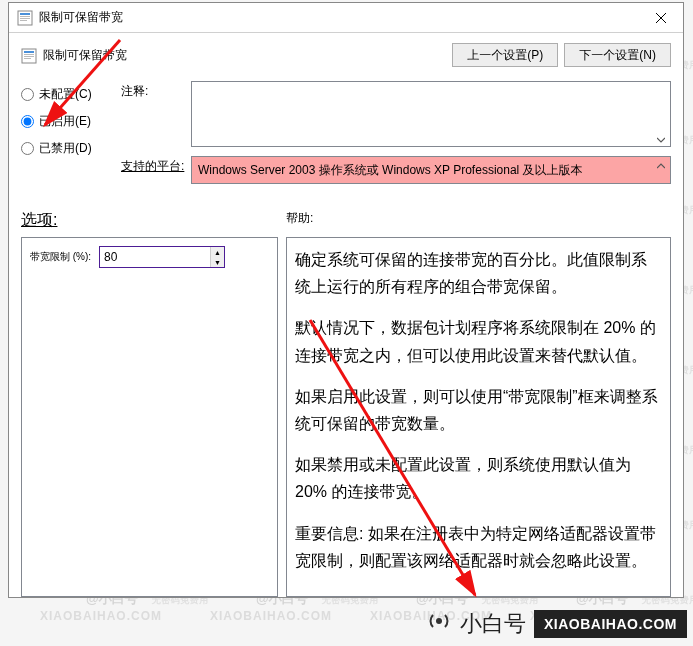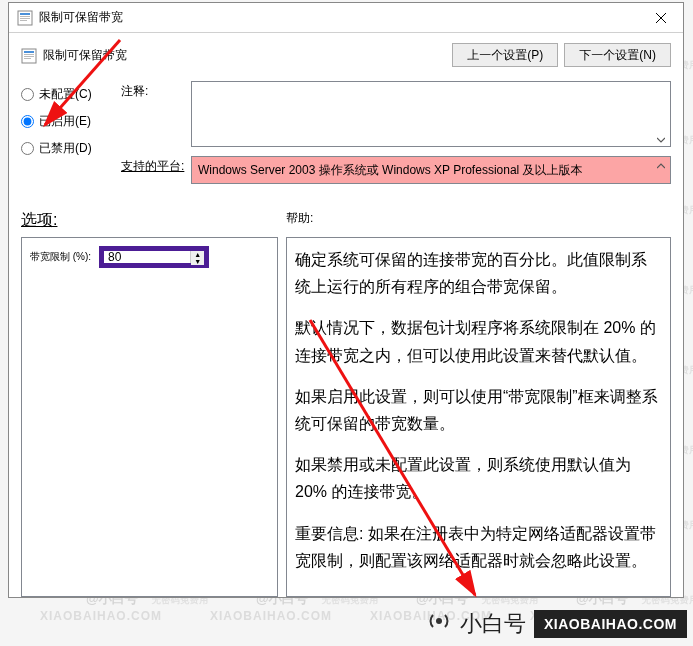--- a/index.html
+++ b/index.html
@@ -43,21 +43,21 @@
 .row-labels .l1 { width: 265px; font-size: 16px; text-decoration: underline; }
 .row-labels .l2 { font-size: 12px; }
 
 .row-panels { display: flex; flex: 1; gap: 8px; }
 .panel { border: 1px solid #828790; background: #fff; padding: 8px; }
 .panel-left { width: 257px; }
 .panel-right { flex: 1; display: flex; flex-direction: column; }
 
 .opt-row { display: flex; align-items: center; gap: 8px; }
 .opt-label { font-size: 10px; }
-.spinner { display: flex; align-items: center; border: 5px solid #4c1d95; height: 22px; width: 110px; justify-content: space-between; }
+.spinner { display: flex; align-items: center; border: 1px solid #4c1d95; height: 22px; width: 126px; justify-content: space-between; }
 .spinner input { border: none; outline: none; width: 100%; height: 100%; padding: 0 4px; font-size: 12px; }
 .spinner .spin-btns { width: 16px; height: 100%; display: flex; flex-direction: column; border-left: 1px solid #ccc; }
 .spinner .sp { flex: 1; font-size: 7px; display: flex; align-items: center; justify-content: center; cursor: pointer; background: #efefef; }
 
 .help-text { font-size: 16px; line-height: 1.7; }
 .help-text p { margin-bottom: 14px; }
 
 .arrow { position: absolute; z-index: 5; pointer-events: none; }
 
 .footer-logo { position: absolute; right: 6px; bottom: 6px; z-index: 10; display: flex; align-items: center; gap: 8px; }

